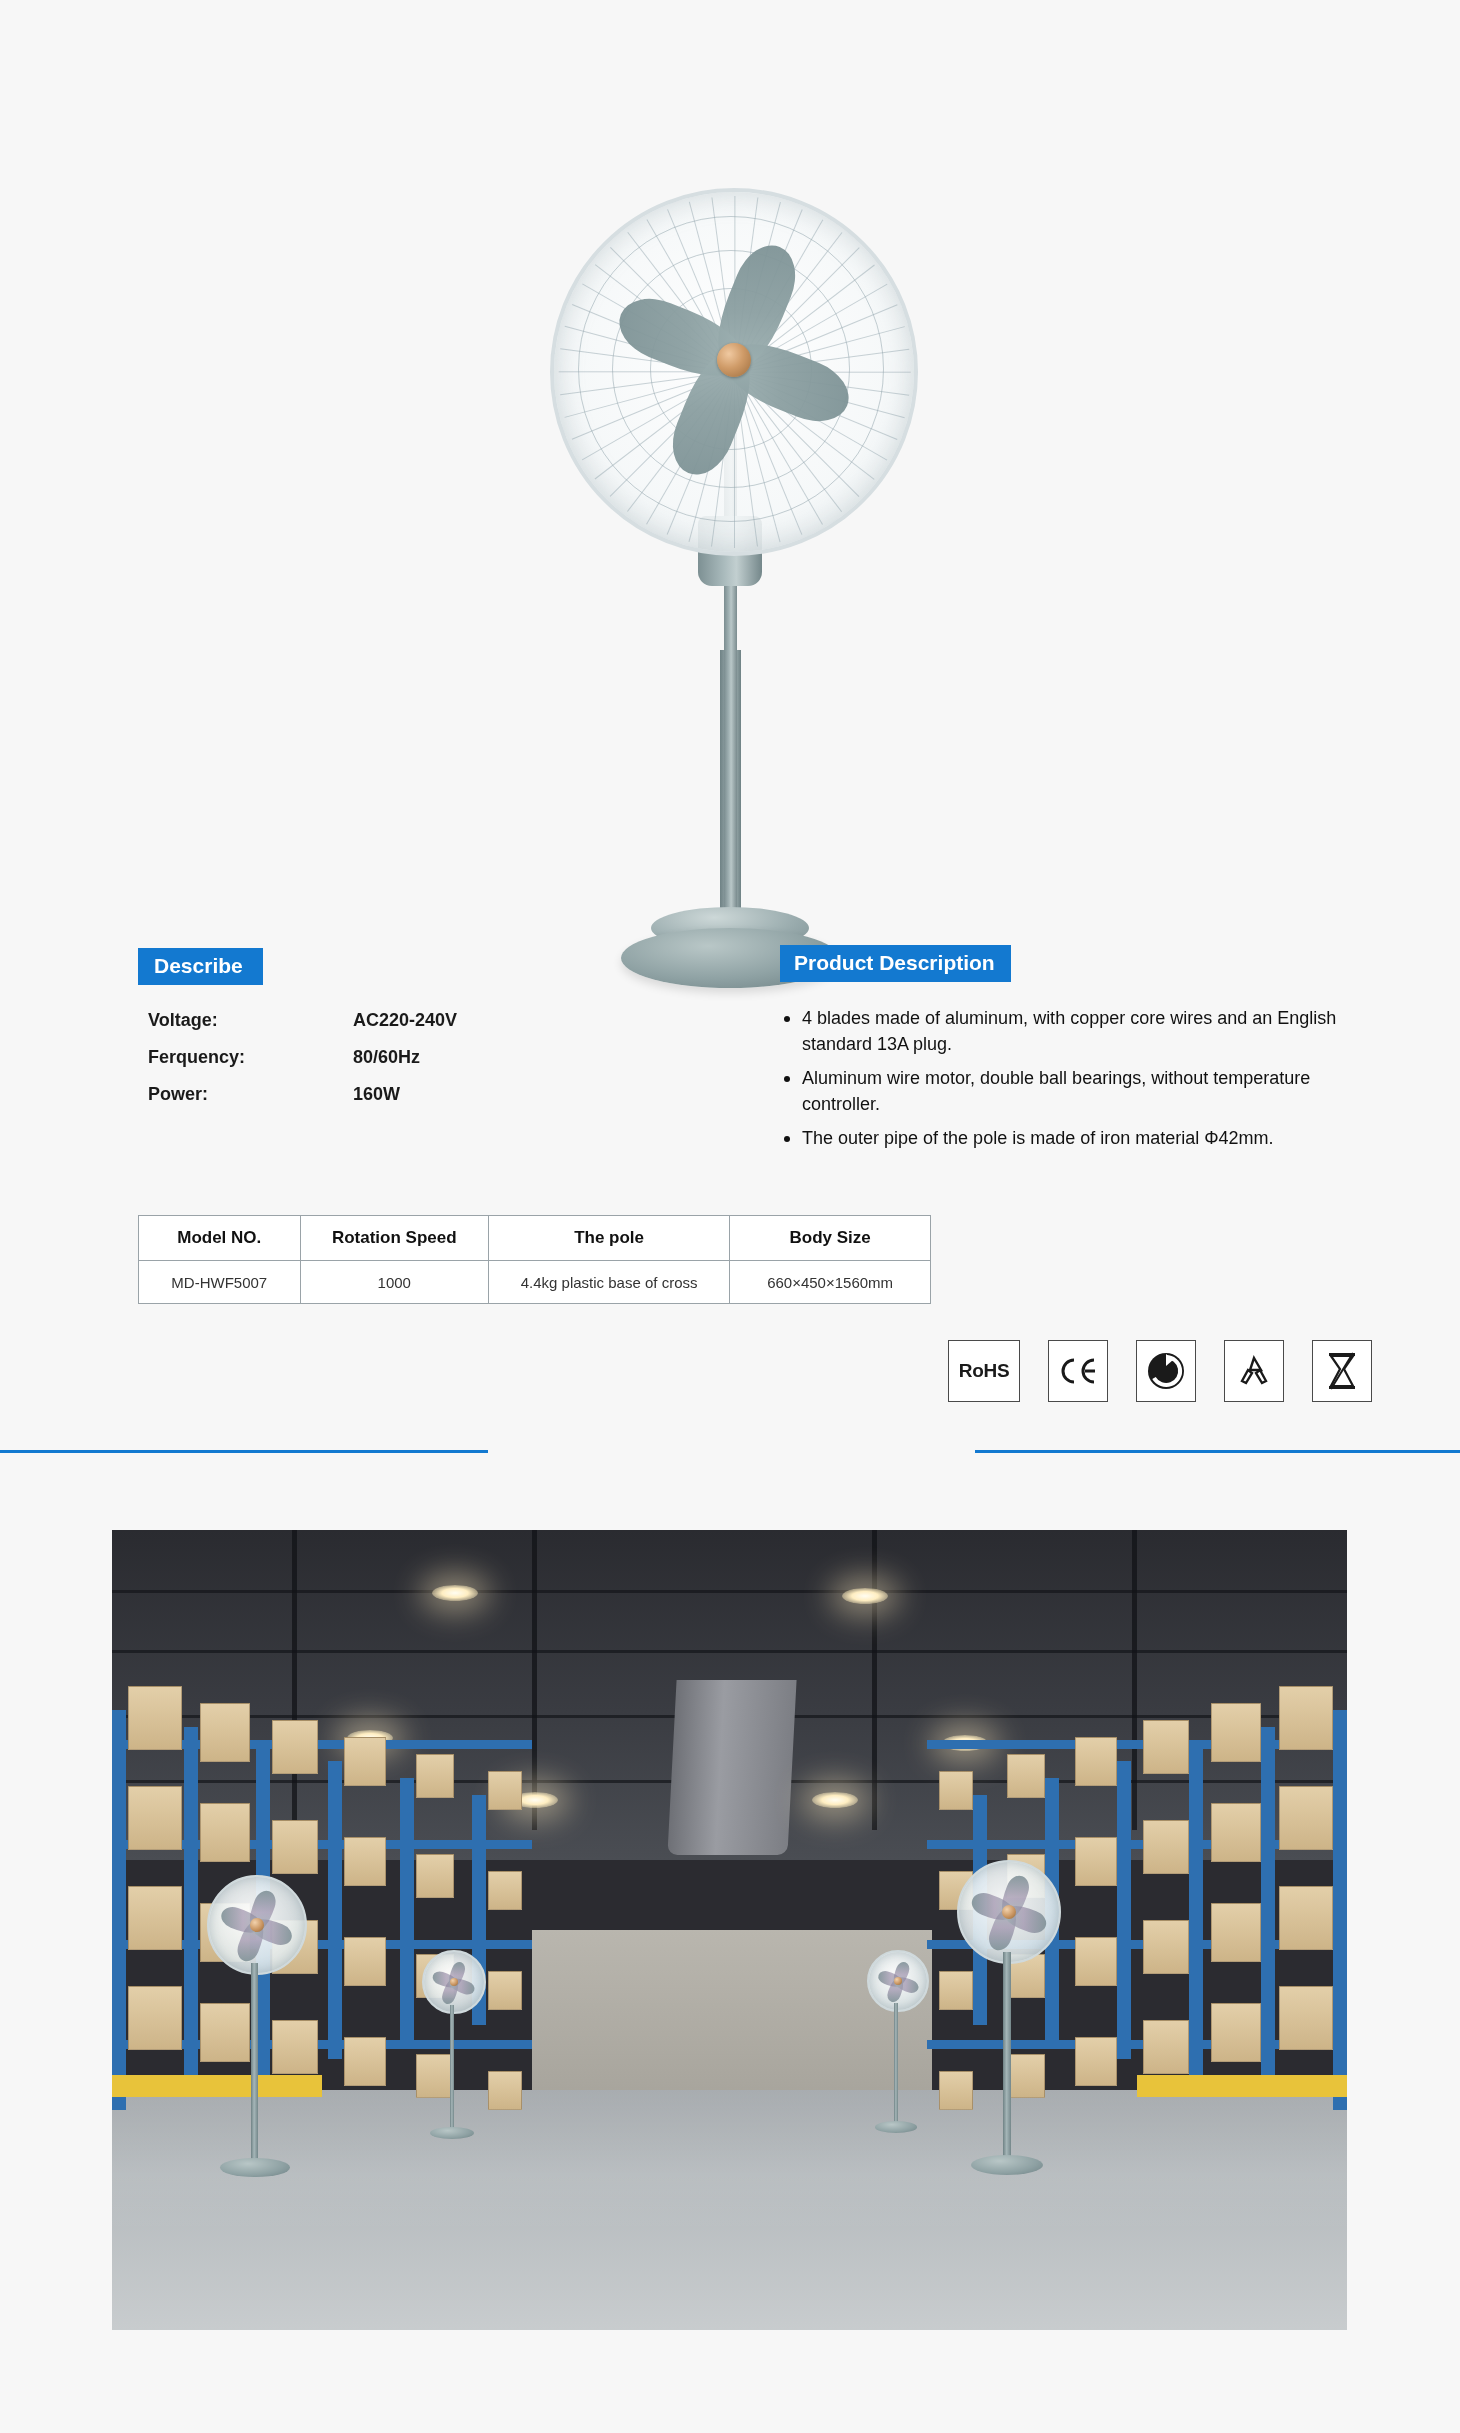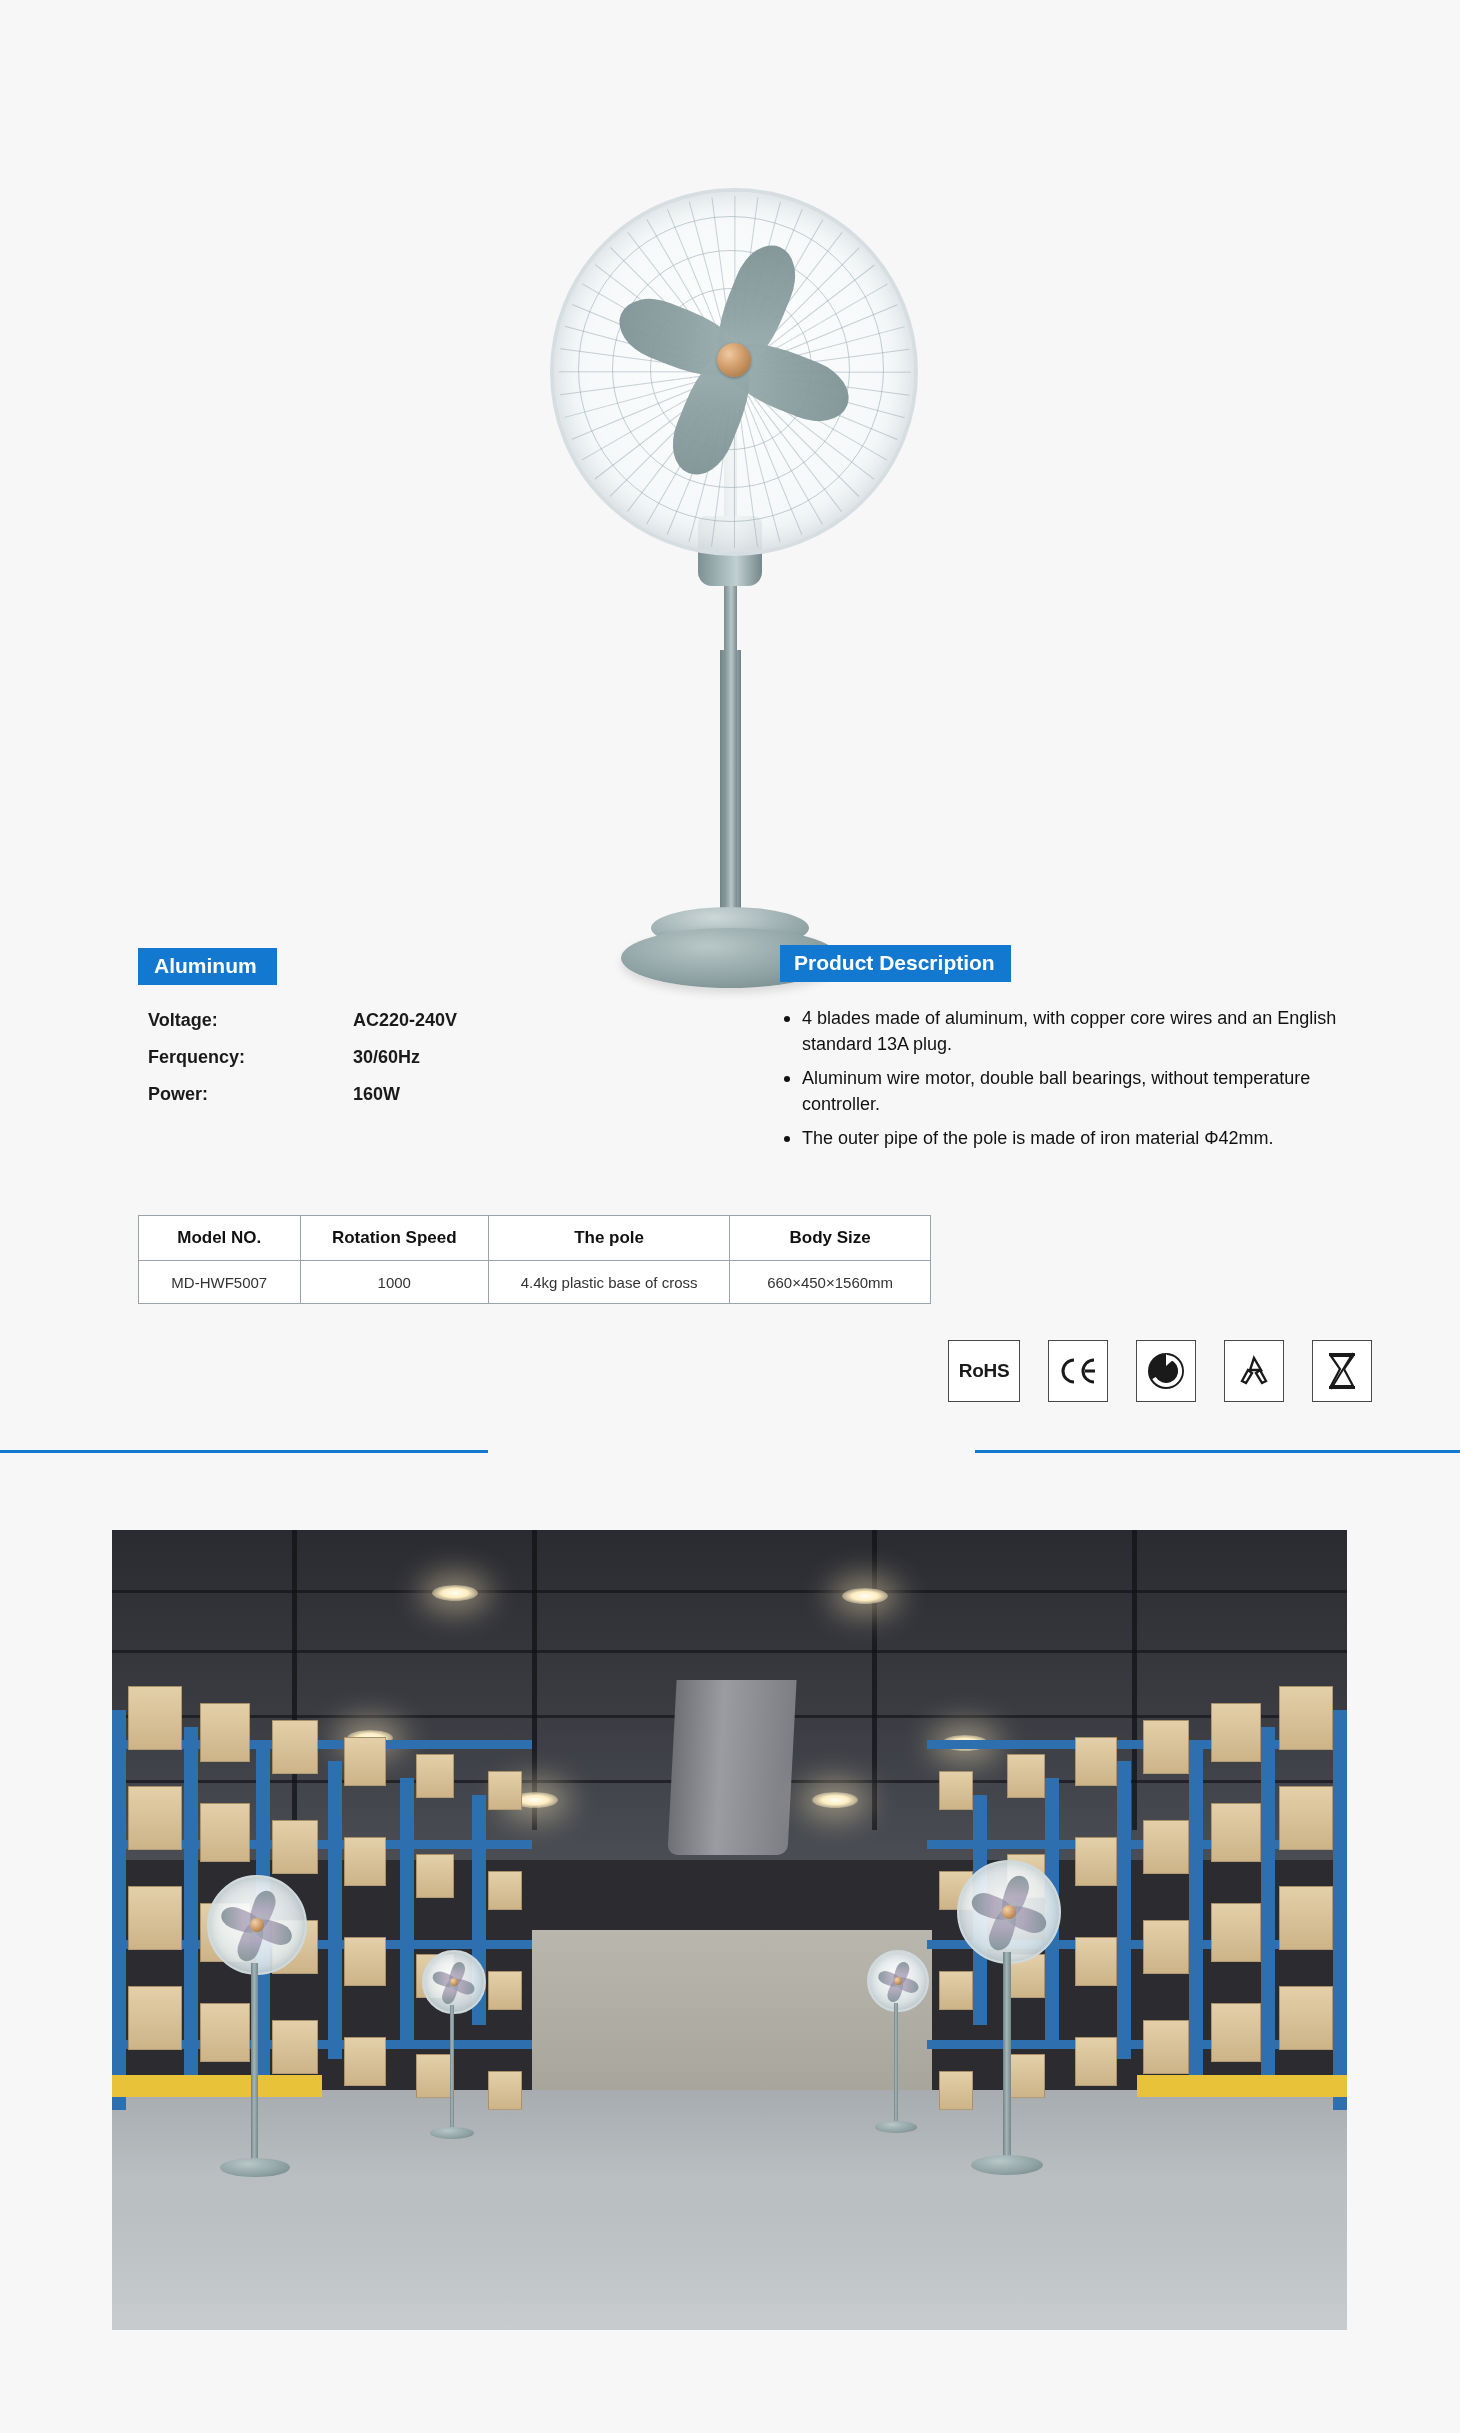--- a/index.html
+++ b/index.html
@@ -560,29 +560,29 @@
             <div class="blade" style="transform: rotate(292deg);"></div>
             <div class="blade" style="transform: rotate(202deg);"></div>
             <div class="blade" style="transform: rotate(112deg);"></div>
             <div class="blade" style="transform: rotate(22deg);"></div>
           <div class="hub"></div>
         </div>
       </div>
     </div>
   </div>
 
-  <div class="describe-head">Aluminum</div>
+  <div class="describe-head">Describe</div>
   <div class="spec-list">
     <div class="spec-row">
       <div class="spec-label">Voltage:</div>
       <div class="spec-value">AC220-240V</div>
     </div>
     <div class="spec-row">
       <div class="spec-label">Ferquency:</div>
-      <div class="spec-value">30/60Hz</div>
+      <div class="spec-value">80/60Hz</div>
     </div>
     <div class="spec-row">
       <div class="spec-label">Power:</div>
       <div class="spec-value">160W</div>
     </div>
   </div>
 
   <div class="pd-head">Product Description</div>
   <div class="pd-list">
     <div class="pd-item">4 blades made of aluminum, with copper core wires and an English standard 13A plug.</div>

